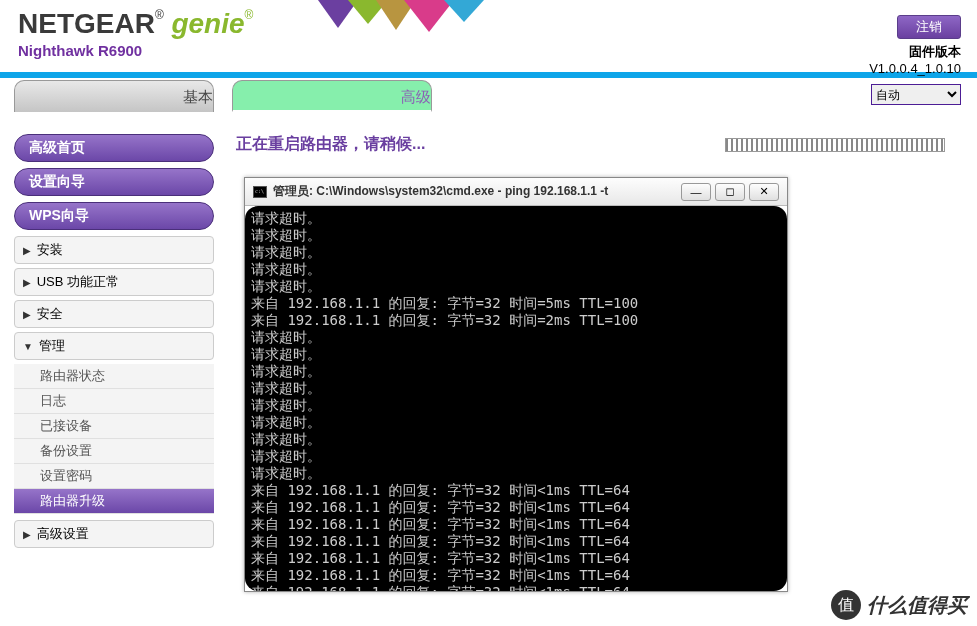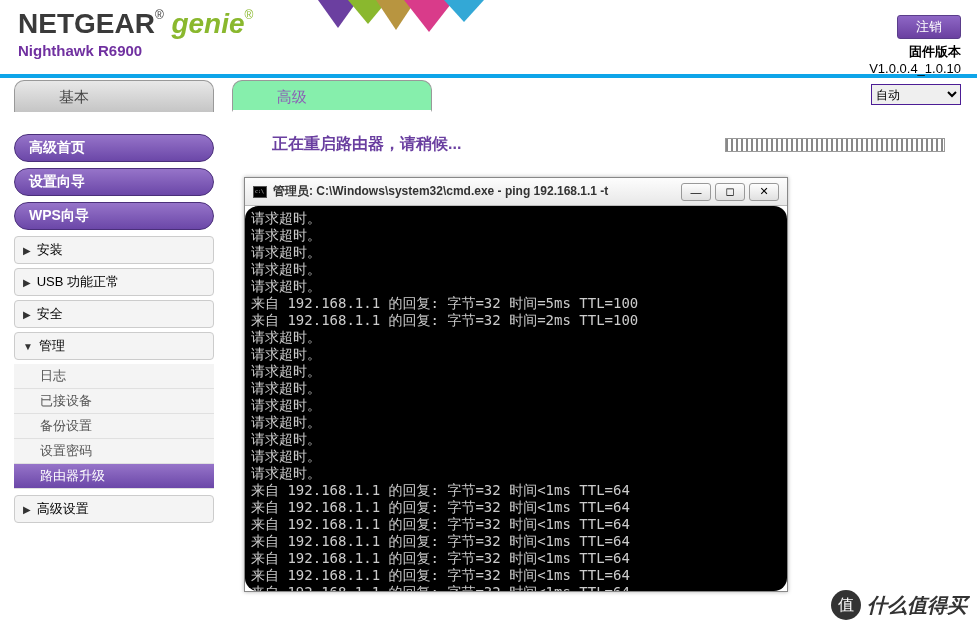--- a/index.html
+++ b/index.html
@@ -1,42 +1,42 @@
 <!DOCTYPE html>
 <html><head>
 <meta charset="utf-8">
 <style>
 * { margin: 0; padding: 0; box-sizing: border-box; }
 body { font-family: Arial, "Microsoft YaHei", sans-serif; font-size: 13px; background: #fff; width: 977px; height: 626px; overflow: hidden; position: relative; }
-.header { position: relative; height: 78px; border-bottom: 4px solid #0ea5e9; }
+.header { position: relative; height: 78px; border-bottom: 6px solid #0ea5e9; }
 .logo-area { padding: 8px 0 0 18px; }
 .netgear { font-family: Arial; font-weight: bold; font-size: 28px; color: #3a3a3a; letter-spacing: 0; display: inline; }
 .reg { font-size: 12px; vertical-align: top; color: #3a3a3a; }
 .genie { font-family: Arial; font-style: italic; font-weight: bold; font-size: 28px; color: #8ab82e; margin-left: 4px; }
 .triangles { position: absolute; left: 318px; top: 0; width: 200px; height: 38px; }
 .model { font-family: Arial; font-size: 15px; color: #7030a0; padding-left: 18px; margin-top: 2px; font-weight: bold; }
 .top-right { position: absolute; right: 16px; top: 15px; text-align: right; }
 .logout-btn { background: linear-gradient(#8e67c5, #6a40a0); border: 1px solid #5a3d8a; color: #fff; padding: 2px 18px; border-radius: 3px; font-size: 13px; cursor: pointer; }
 .fw-label { font-weight: bold; font-size: 13px; margin-top: 4px; }
 .fw-ver { font-size: 13px; }
 .tabs-row { position: relative; height: 36px; background: #fff; }
-.tab { display: inline-block; width: 200px; height: 32px; line-height: 32px; text-align: left; border: 1px solid #999; border-bottom: none; border-radius: 10px 10px 0 0; margin-left: 14px; cursor: pointer; font-size: 15px; position: relative; top: 2px; padding-left: 44px; }
+.tab { display: inline-block; width: 200px; height: 32px; line-height: 32px; text-align: right; border: 1px solid #999; border-bottom: none; border-radius: 10px 10px 0 0; margin-left: 14px; cursor: pointer; font-size: 15px; position: relative; top: 2px; }
 .tab.basic { background: linear-gradient(#e8e8e8, #c5c5c5); color: #444; }
 .tab.advanced { background: #86efac; color: #8b5fb5; font-weight: normal; border-bottom: 2px solid #fff; z-index: 2; }
 .auto-wrap { position: absolute; right: 16px; top: 6px; }
 .auto-sel { width: 90px; border: 1px solid #4c1d95; height: 21px; font-size: 12px; }
 .main { display: flex; padding: 20px 14px 0 14px; }
 .sidebar { width: 200px; flex-shrink: 0; }
 .sb-btn { background: linear-gradient(#9674c9, #6b47a8); color: #fff; border: 1px solid #4a2f7a; border-radius: 14px; padding: 4px 14px; margin-bottom: 6px; font-size: 14px; cursor: pointer; font-weight: bold; }
 .sb-item { background: #f4f4f4; border: 1px solid #ccc; border-radius: 4px; padding: 4px 8px; margin-bottom: 4px; font-size: 13px; cursor: pointer; display: flex; align-items: center; }
 .sb-arrow { margin-right: 6px; font-size: 10px; color: #333; }
 .sb-sub { background: #f4f4f4; padding: 3px 8px 3px 26px; font-size: 13px; color: #555; cursor: pointer; border-bottom: 1px solid #e0e0e0; }
 .sb-sub.active { background: linear-gradient(#9674c9, #6b47a8); color: #fff; }
 .content { flex: 1; padding-left: 22px; position: relative; }
-.reboot-msg { color: #6a3fa0; font-size: 16px; font-weight: bold; margin-left: 36px; }
+.reboot-msg { color: #6a3fa0; font-size: 16px; font-weight: bold; }
 .progress { position: absolute; right: 18px; top: 4px; width: 220px; height: 14px; border: 1px solid #999; background: repeating-linear-gradient(90deg, #888 0, #888 2px, #fff 2px, #fff 5px); }
 .cmd-window { position: absolute; left: 244px; top: 177px; width: 544px; background: #fff; border: 1px solid #888; box-shadow: 0 0 4px rgba(0,0,0,0.3); }
 .cmd-title { background: linear-gradient(#fdfdfd, #e8e8e8); border-bottom: 1px solid #bbb; padding: 4px 8px; display: flex; align-items: center; font-size: 12px; height: 28px; }
 .cmd-icon { width: 14px; height: 12px; background: #000; margin-right: 6px; display: inline-block; position: relative; border: 1px solid #555; }
 .cmd-icon::after { content: "c:\\"; color: #ccc; font-size: 5px; position: absolute; top: 1px; left: 1px; font-family: monospace; }
 .cmd-title-text { flex: 1; font-weight: bold; color: #333; }
 .cmd-btns { display: flex; gap: 4px; }
 .cmd-btn { width: 30px; height: 18px; border: 1px solid #999; border-radius: 3px; background: linear-gradient(#fdfdfd,#e0e0e0); display: flex; align-items: center; justify-content: center; font-size: 11px; cursor: pointer; font-family: Arial; }
 .cmd-body { background: #000; color: #ccc; font-family: "NSimSun", "SimSun", monospace; font-size: 14px; line-height: 17px; padding: 4px 6px; height: 385px; overflow: hidden; white-space: pre; letter-spacing: 0; border-radius: 13px; }
 .watermark { position: absolute; right: 10px; bottom: 6px; display: flex; align-items: center; font-style: italic; font-family: "SimHei", sans-serif; }
@@ -90,20 +90,21 @@
         <span>USB 功能正常</span>
       </div>
     <div class="sb-item">
         <span class="sb-arrow">▶</span>
         <span>安全</span>
       </div>
     <div class="sb-item">
         <span class="sb-arrow">▼</span>
         <span>管理</span>
       </div>
+    <div class="sb-sub">路由器状态</div>
     <div class="sb-sub">日志</div>
     <div class="sb-sub">已接设备</div>
     <div class="sb-sub">备份设置</div>
     <div class="sb-sub">设置密码</div>
     <div class="sb-sub active">路由器升级</div>
     <div class="sb-item" style="margin-top:6px">
         <span class="sb-arrow">▶</span>
         <span>高级设置</span>
       </div>
   </div>

